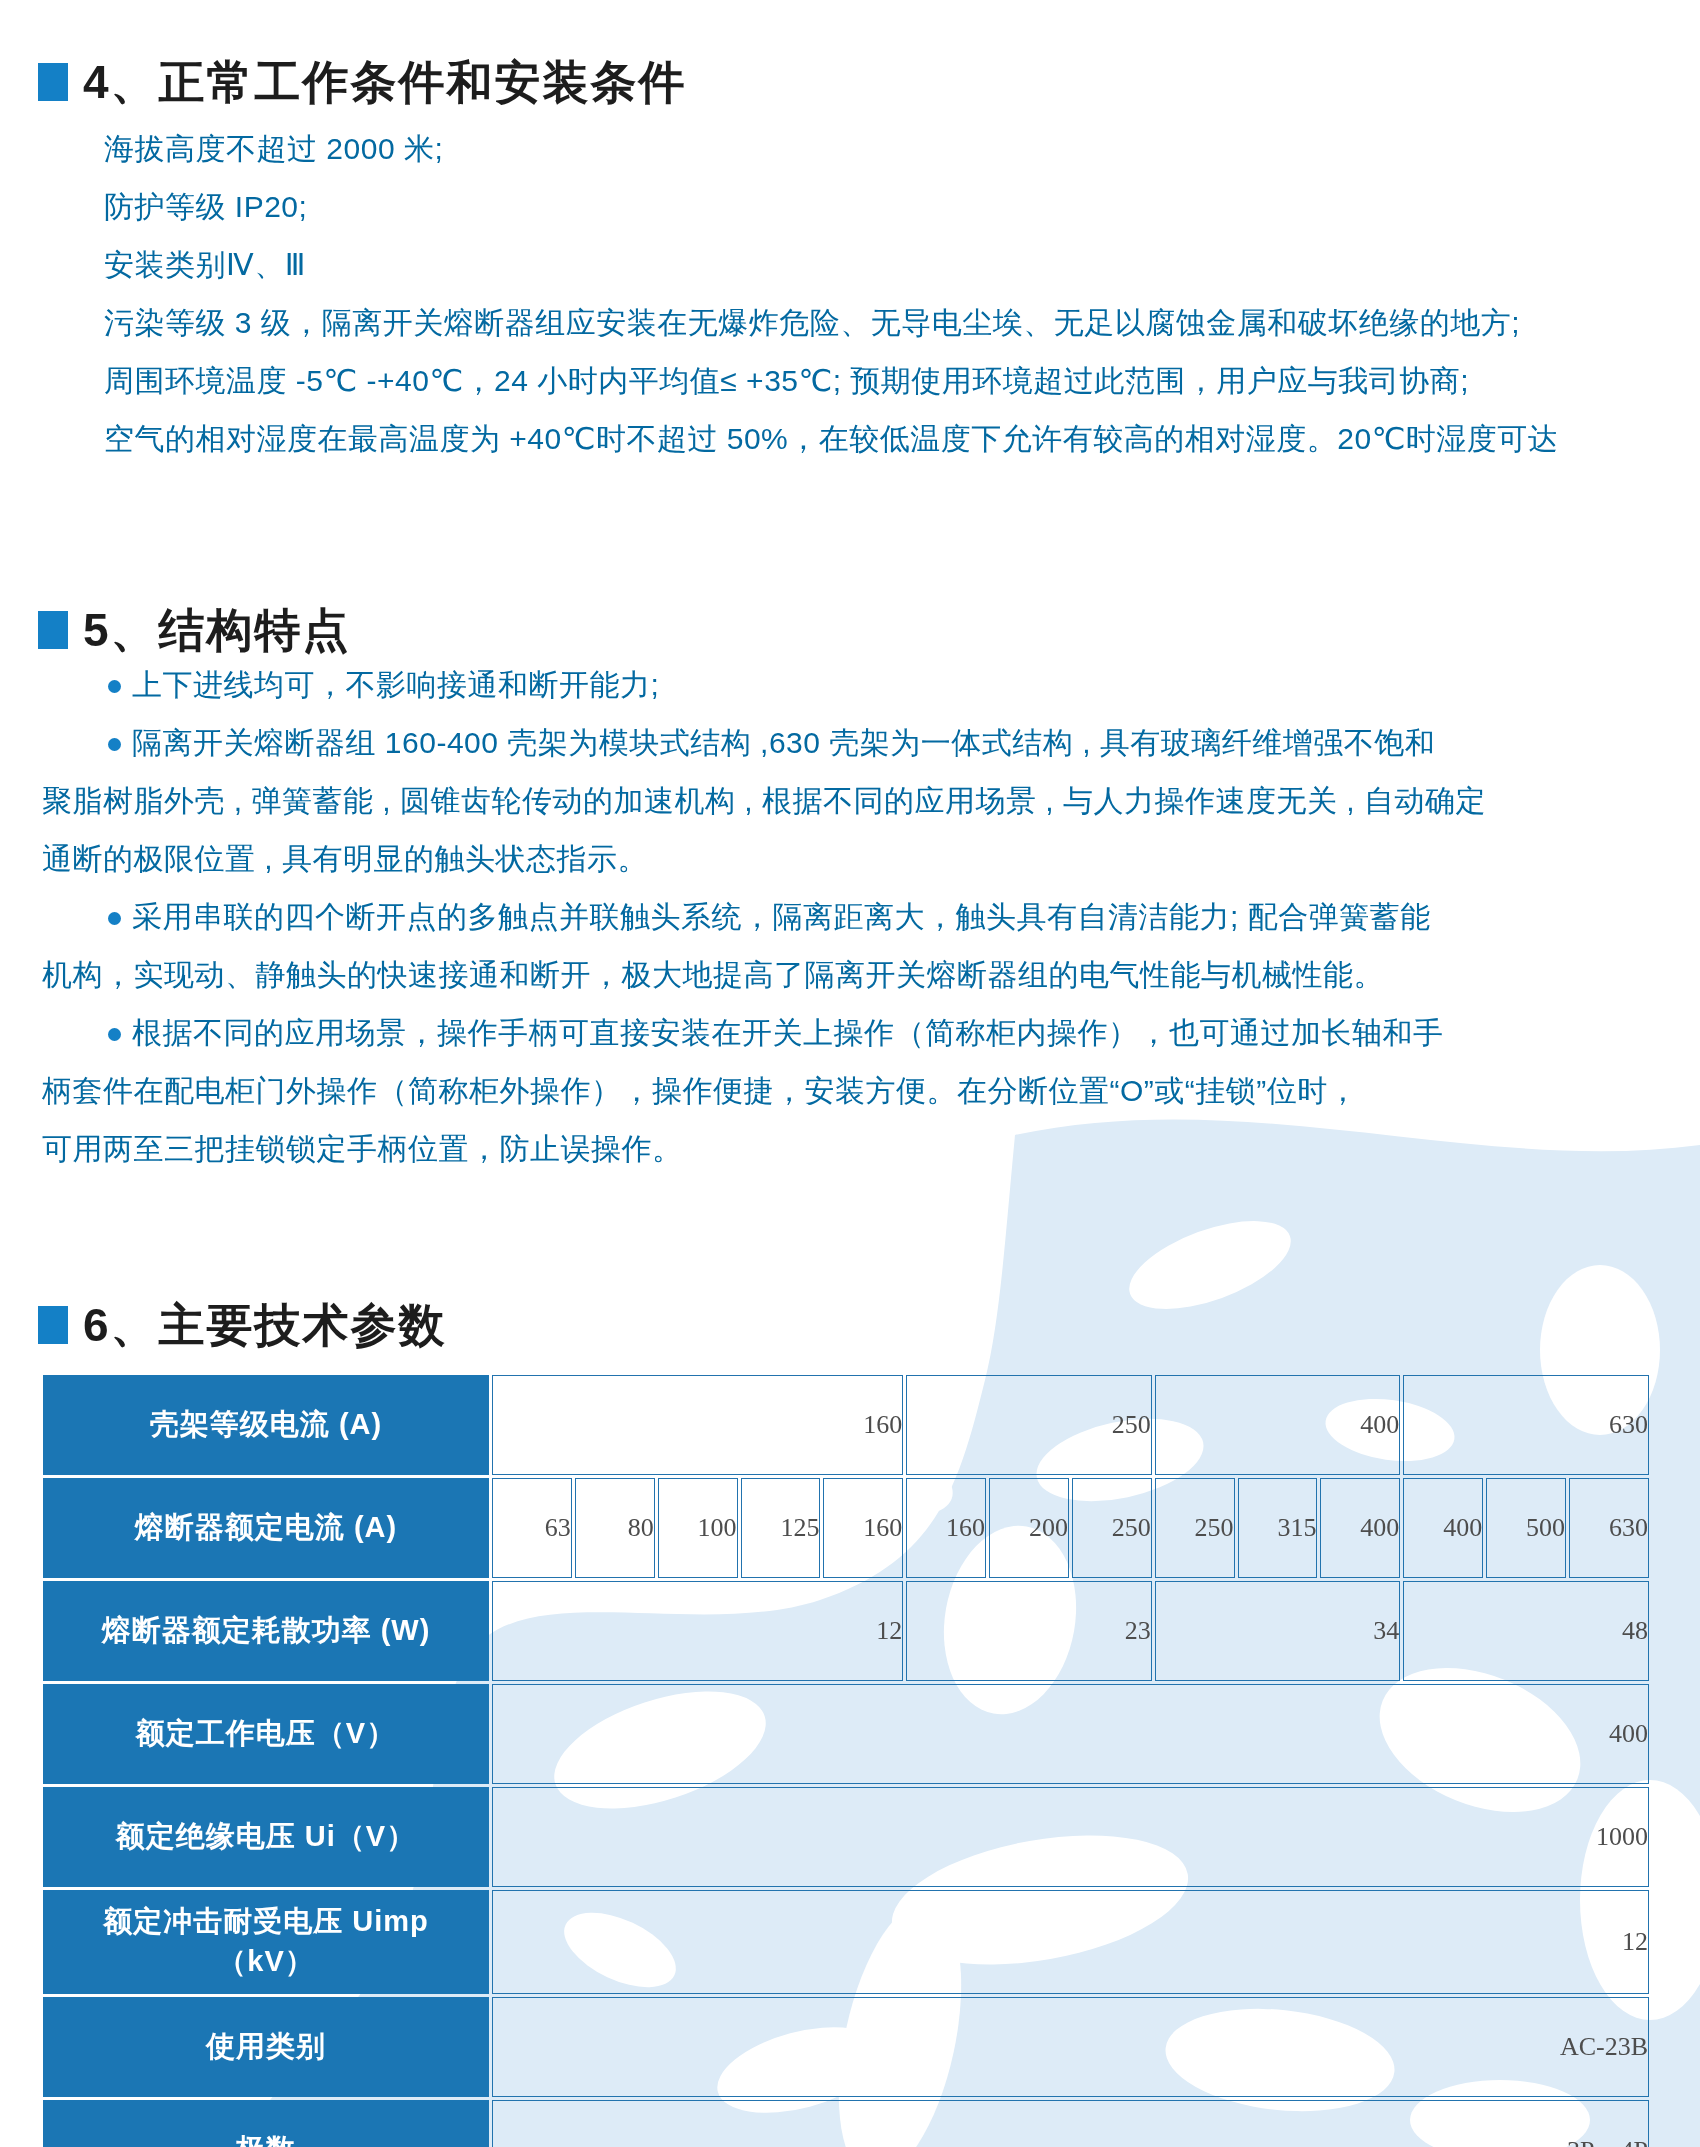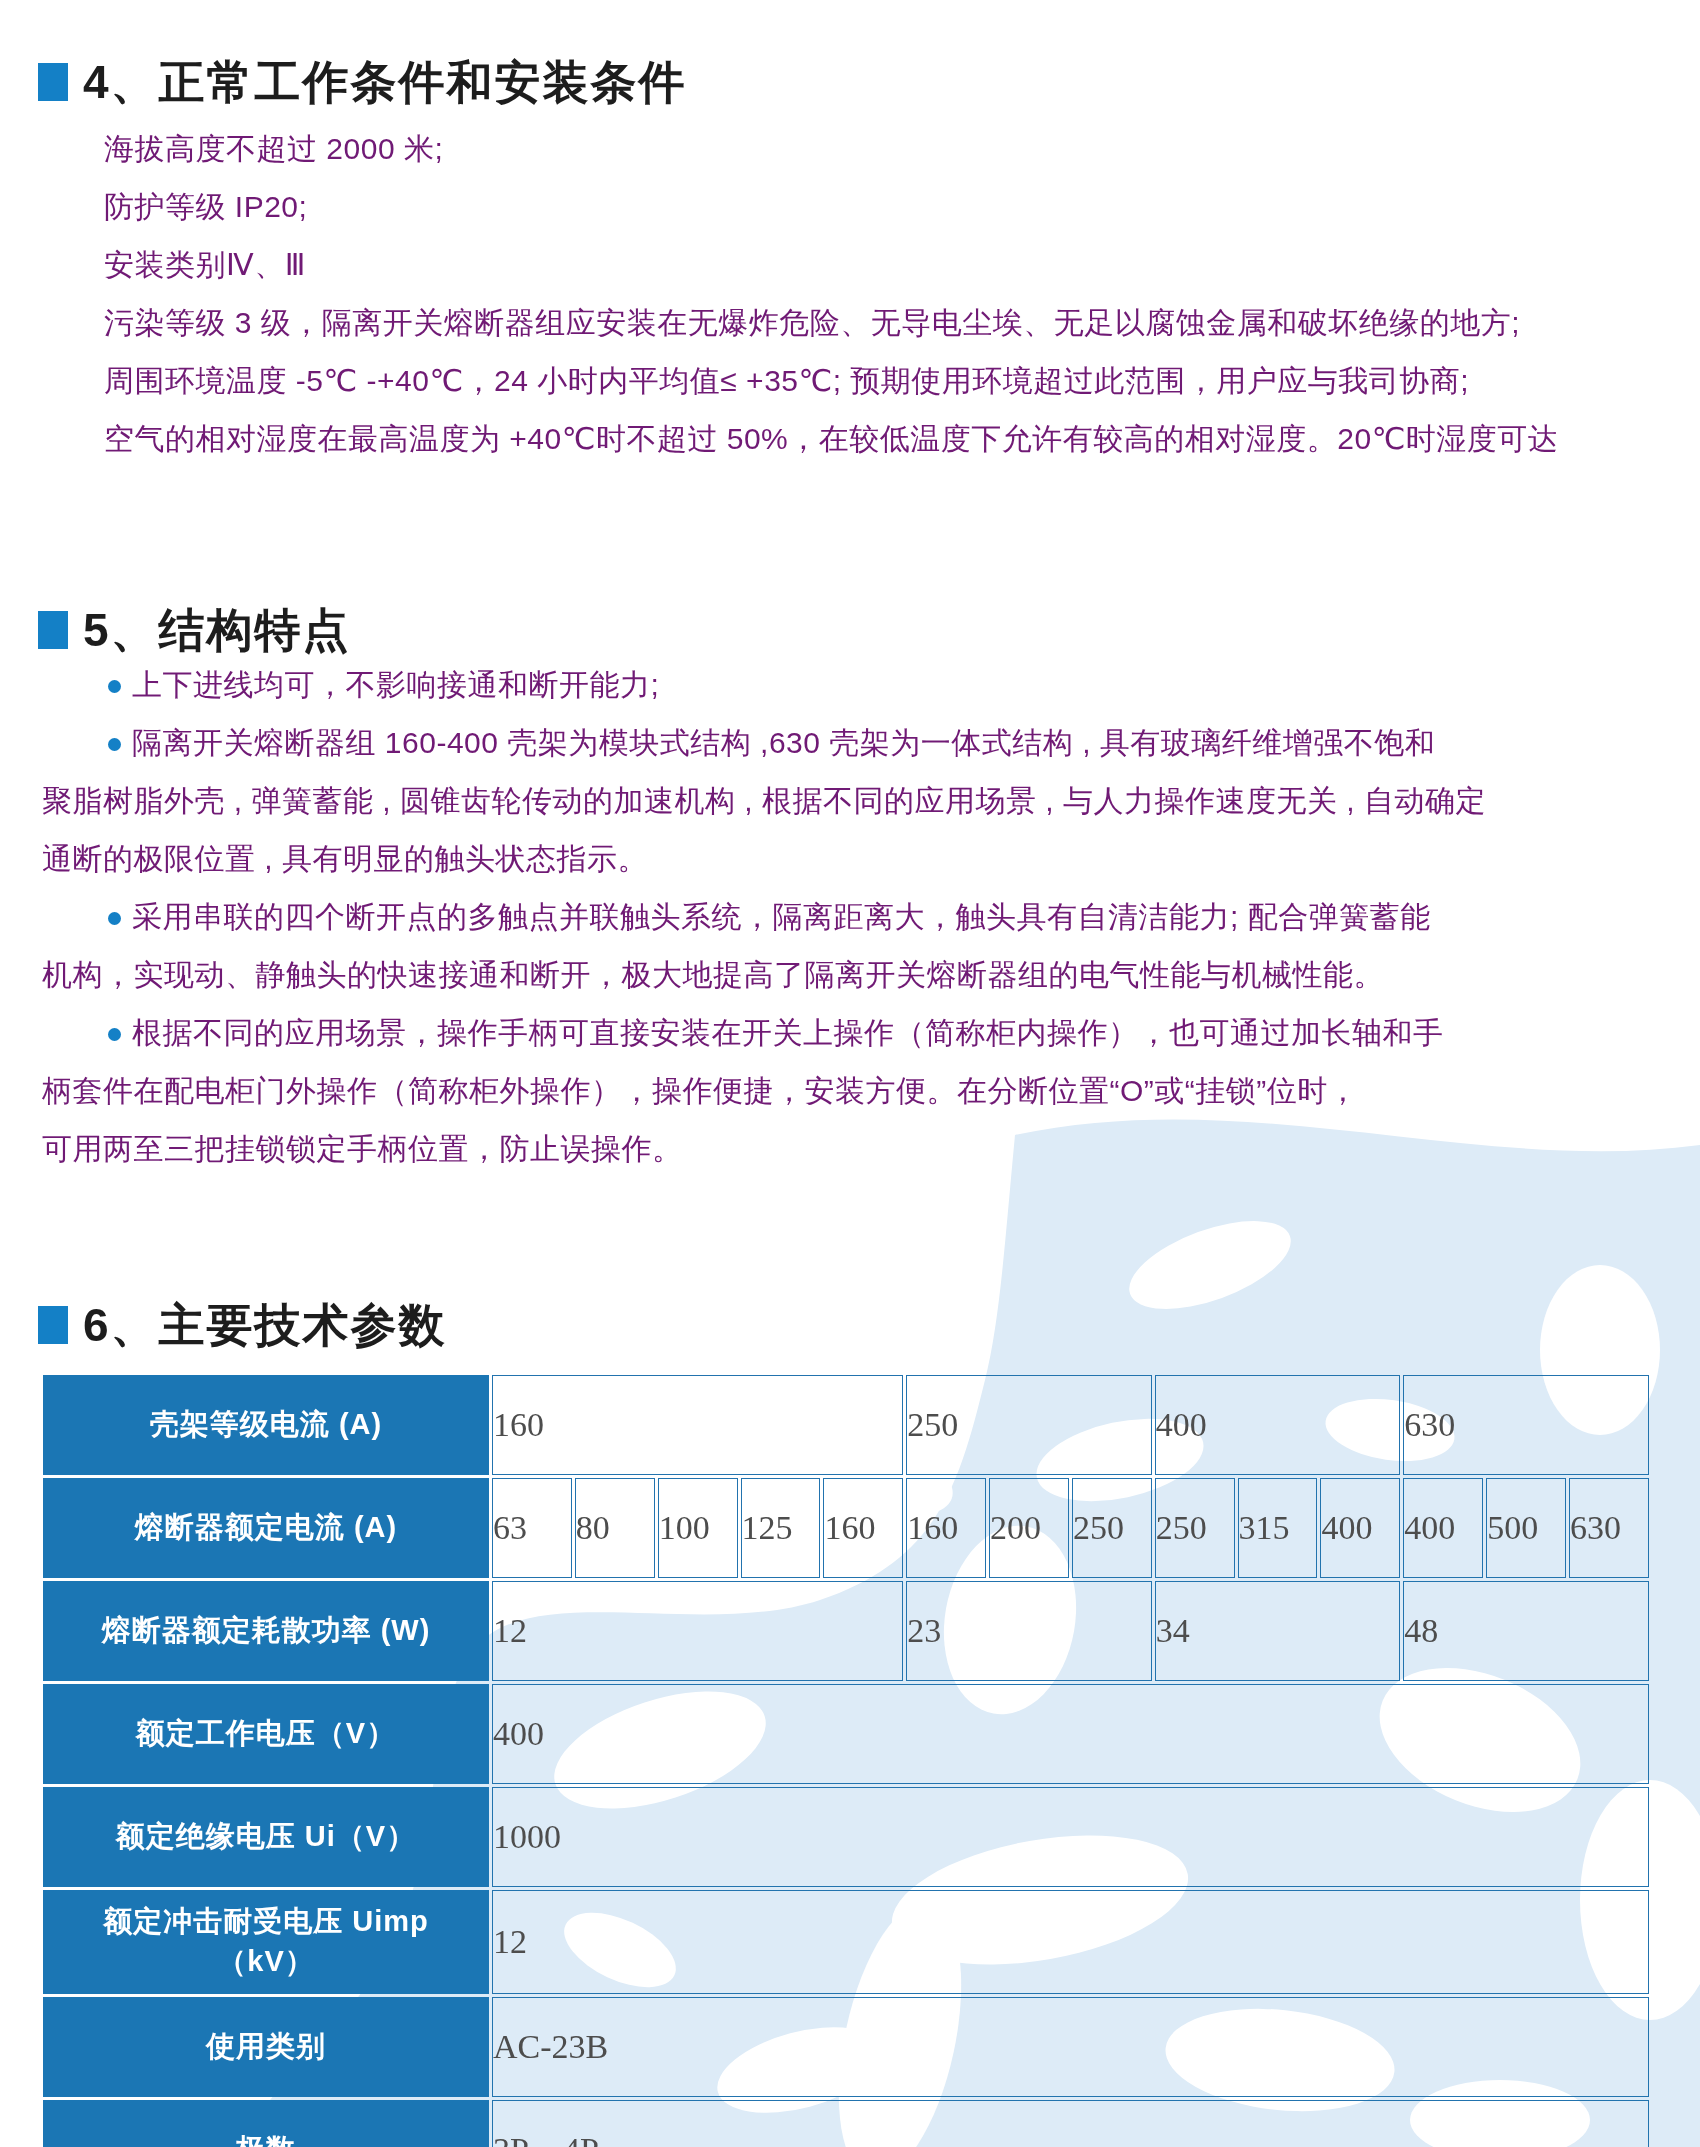--- a/index.html
+++ b/index.html
@@ -23,21 +23,21 @@
     color:#1d1d1d;letter-spacing:2px;white-space:nowrap;
   }
   #sec4-header{top:60px;}
   #sec5-header{top:608px;}
   #sec6-header{top:1303px;}
 
   .textblock{position:absolute;left:42px;right:42px;}
   #wc-lines{top:120px;}
   #sf-lines{top:656px;}
   .line{
-    margin:0;line-height:58px;font-size:30px;color:#701a75;
+    margin:0;line-height:58px;font-size:30px;color:#0369a1;
     white-space:nowrap;letter-spacing:0.5px;
   }
   .line.indent{padding-left:62px;}
   .line.bullet{padding-left:66px;}
   .dot{
     display:inline-block;width:13px;height:13px;border-radius:50%;
     background:var(--accent,#1480c6);margin-right:11px;vertical-align:2px;
   }
 
   table.params{
@@ -47,22 +47,22 @@
   table.params col.c-label{width:446px;}
   table.params th{
     background:var(--table-header,#1b76b4);color:#fff;
     font-size:29px;font-weight:700;letter-spacing:1px;
     height:76px;text-align:center;vertical-align:middle;padding:12px;
   }
   table.params td{
     border:1px solid var(--table-border,#2273ae);
     background:transparent;
     font-family:"Liberation Serif","DejaVu Serif",serif;
-    font-size:34px;color:#4d4d4d;
-    height:76px;text-align:left;vertical-align:middle;padding:0;
+    font-size:26px;color:#4d4d4d;
+    height:76px;text-align:right;vertical-align:middle;padding:0;
   }
 </style>
 </head>
 <body>
 
 <div class="page">
 
   <svg class="watermark" width="1700" height="2147" viewBox="0 0 1700 2147" aria-hidden="true">
     <path fill="#ddebf7" d="M1015,1135 C1250,1085 1480,1175 1700,1145
       L1700,2147 L235,2147

